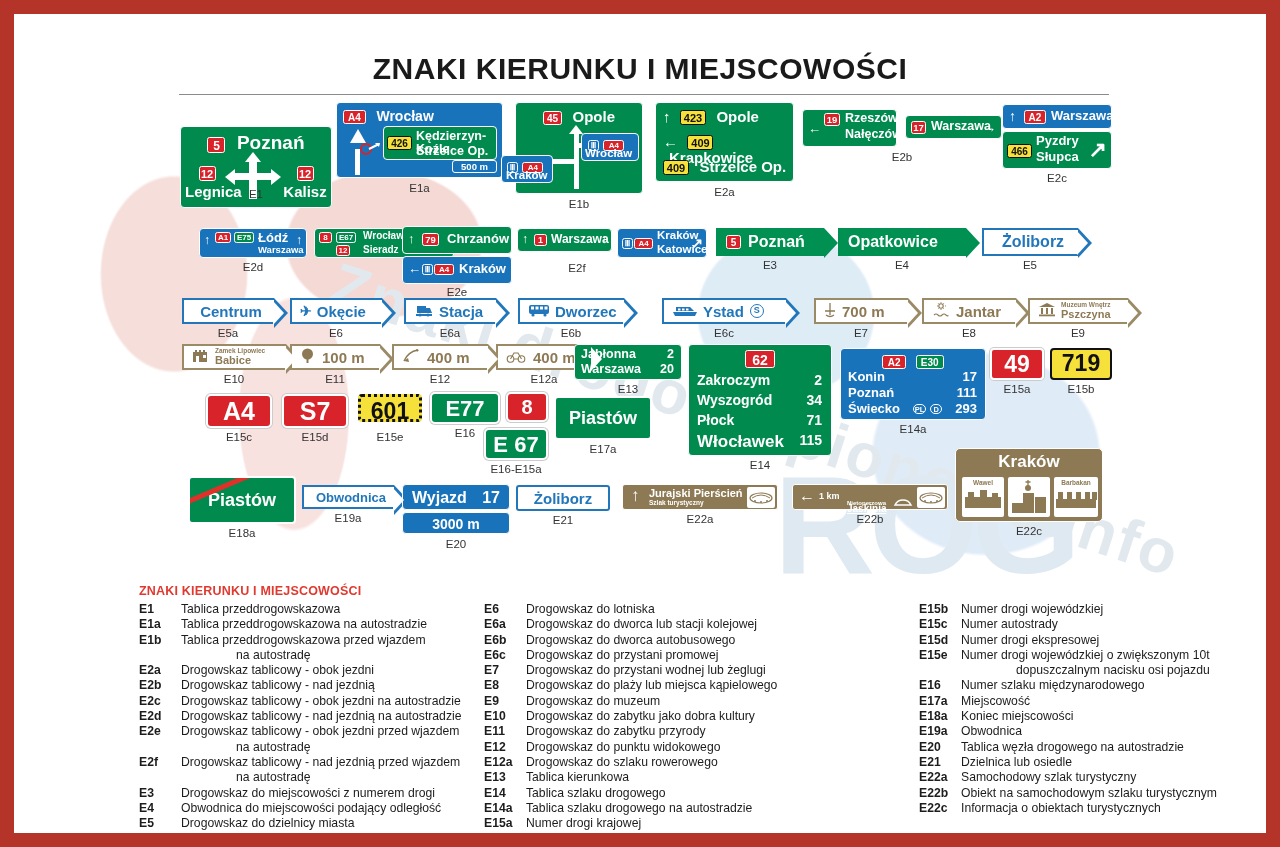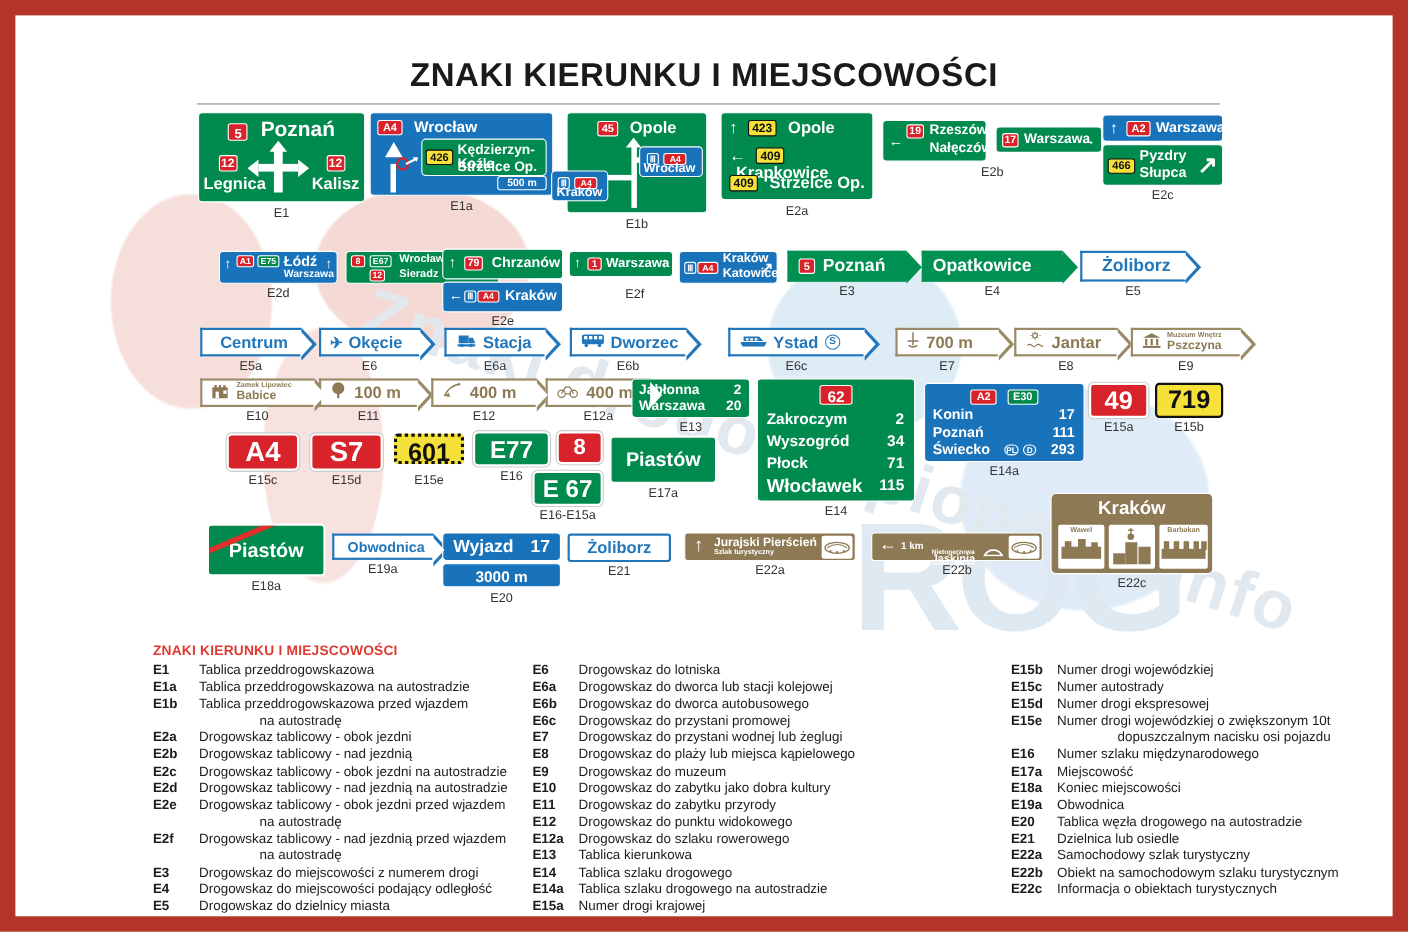--- a/index.html
+++ b/index.html
@@ -125,21 +125,21 @@
 
   <div class="wm wm-red"></div>
   <div class="wm wm-blue"></div>
   <div class="wm wm-text">Znaki drogowe pionowe info</div>
   <div class="wm wm-text2">ROG</div>
 
   <div id="title">ZNAKI KIERUNKU I MIEJSCOWOŚCI</div>
   <div id="title-rule"></div>
 
   <div class="board" style="left:166px;top:88px;width:152px;">
-    <div class="sgn green" style="height:82px;">
+    <div class="sgn green" style="height:82px;margin-top:24px;">
       <div style="position:absolute;left:0;top:6px;width:100%;text-align:center;">
         <span class="num n-red" style="width:18px;height:16px;font-size:12px;padding-top:2px;">5</span>
         <span style="font-size:19px;margin-left:7px;">Poznań</span>
       </div>
 
       <div style="position:absolute;left:68px;top:32px;width:8px;height:40px;background:#fff;"></div>
       <div style="position:absolute;left:54px;top:46px;width:36px;height:7px;background:#fff;"></div>
       <div style="position:absolute;left:64px;top:25px;width:0;height:0;border-left:8px solid transparent;border-right:8px solid transparent;border-bottom:10px solid #fff;"></div>
       <div style="position:absolute;left:44px;top:42px;width:0;height:0;border-top:8px solid transparent;border-bottom:8px solid transparent;border-right:10px solid #fff;"></div>
       <div style="position:absolute;left:90px;top:42px;width:0;height:0;border-top:8px solid transparent;border-bottom:8px solid transparent;border-left:10px solid #fff;"></div>
@@ -755,21 +755,21 @@
         <div class="lrow cont">
           <span class="code" style="width: 42px;"></span>
           <span class="desc" style="padding-left: 55px;">na autostradę</span>
         </div>
         <div class="lrow">
           <span class="code" style="width: 42px;">E3</span>
           <span class="desc">Drogowskaz do miejscowości z numerem drogi</span>
         </div>
         <div class="lrow">
           <span class="code" style="width: 42px;">E4</span>
-          <span class="desc">Drogowskaz do miejscowości podający odległość</span>
+          <span class="desc">Obwodnica do miejscowości podający odległość</span>
         </div>
         <div class="lrow">
           <span class="code" style="width: 42px;">E5</span>
           <span class="desc">Drogowskaz do dzielnicy miasta</span>
         </div>
       </div>
     <div class="lcol" id="lcol2" style="left:345px;top:18px;width:420px;">
         <div class="lrow">
           <span class="code" style="width: 42px;">E6</span>
           <span class="desc">Drogowskaz do lotniska</span>

